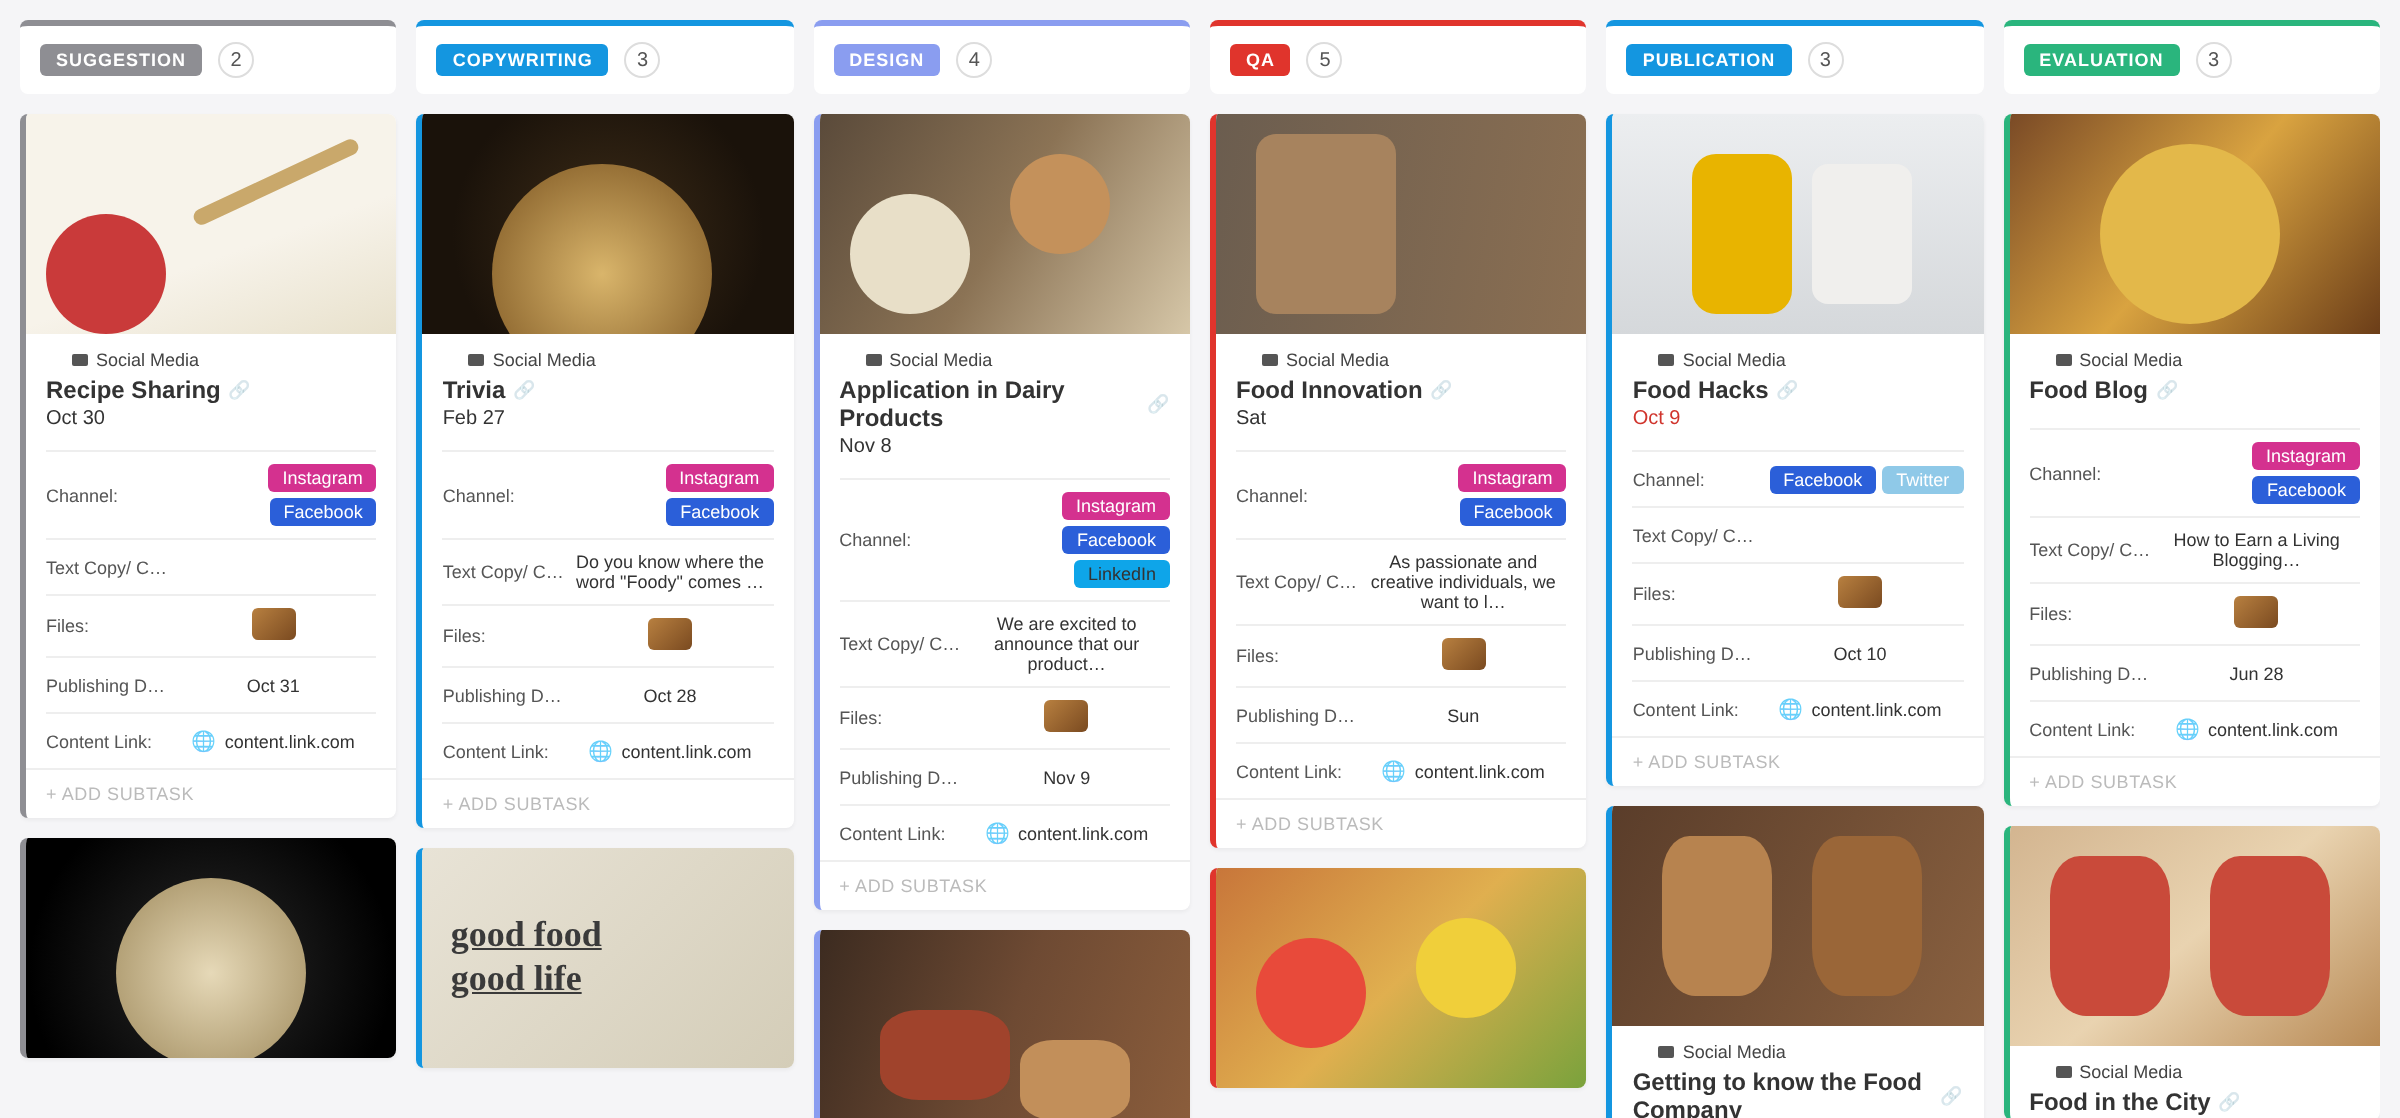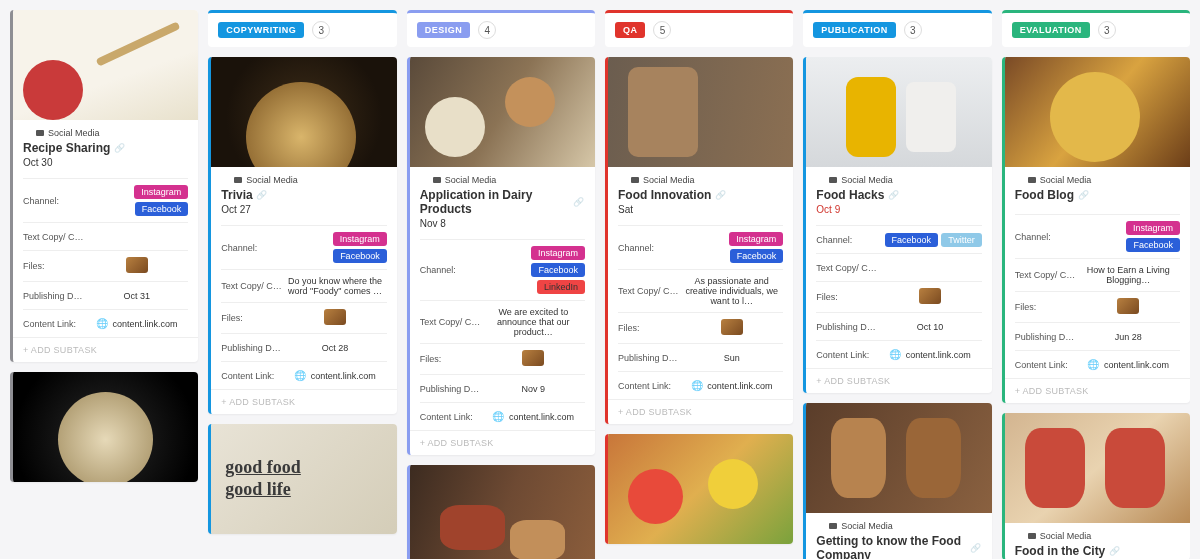--- a/index.html
+++ b/index.html
@@ -130,38 +130,42 @@
   .chips { display:flex; flex-wrap:wrap; gap:3px; justify-content:flex-end; flex:1;}
   .chip {
     font-size: 9px;
     color: #fff;
     padding: 2px 7px;
     border-radius: 3px;
     font-weight: 500;
   }
   .chip.instagram { background:#d4318f; }
   .chip.facebook  { background:#2b5fd9; }
-  .chip.linkedin  { background:#ef4444; color:#333; }
+  .chip.linkedin  { background:#0ea5e9; color:#333; }
   .chip.twitter   { background:#8fc9e8; color:#fff; }
   .thumb { width:22px;height:16px;background:linear-gradient(135deg,#b88040,#7a4a20);border-radius:3px;display:inline-block; }
   .globe { display:inline-flex;align-items:center;gap:4px;justify-content:center;}
   .globe::before { content:"🌐"; font-size:10px; opacity:.6; }
   .add-sub {
     border-top:1px solid #eee;
     padding: 7px 10px;
     font-size: 9px;
     color: #bbb;
     letter-spacing:.3px;
   }
 </style>
 </head>
 <body>
 
 <div class="board" id="board">
     <div class="column" style="--accent: #8e8e93;">
+      <div class="col-header">
+        <span class="col-badge">SUGGESTION</span>
+        <span class="col-count">2</span>
+      </div>
       <div class="card" style="--accent: #8e8e93;">
         <div class="card-img img-0"></div>
         <div class="card-body">
           <div class="cat">Social Media</div>
           <div class="title">Recipe Sharing</div>
           <div class="date">Oct 30</div>
           <div class="row">
             <span class="row-label">Channel:</span>
             <span class="chips">
               <span class="chip instagram">Instagram</span>
@@ -193,21 +197,21 @@
     <div class="column" style="--accent: #1496e0;">
       <div class="col-header">
         <span class="col-badge">COPYWRITING</span>
         <span class="col-count">3</span>
       </div>
       <div class="card" style="--accent: #1496e0;">
         <div class="card-img img-1"></div>
         <div class="card-body">
           <div class="cat">Social Media</div>
           <div class="title">Trivia</div>
-          <div class="date">Oct 27</div>
+          <div class="date">Feb 27</div>
           <div class="row">
             <span class="row-label">Channel:</span>
             <span class="chips">
               <span class="chip instagram">Instagram</span>
               <span class="chip facebook">Facebook</span>
             </span>
           </div>
           <div class="row">
             <span class="row-label">Text Copy/ C…</span>
             <span class="row-val">Do you know where the word "Foody" comes …</span>

